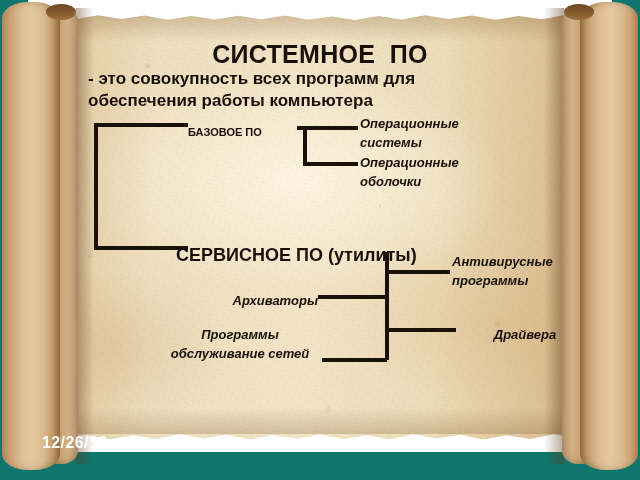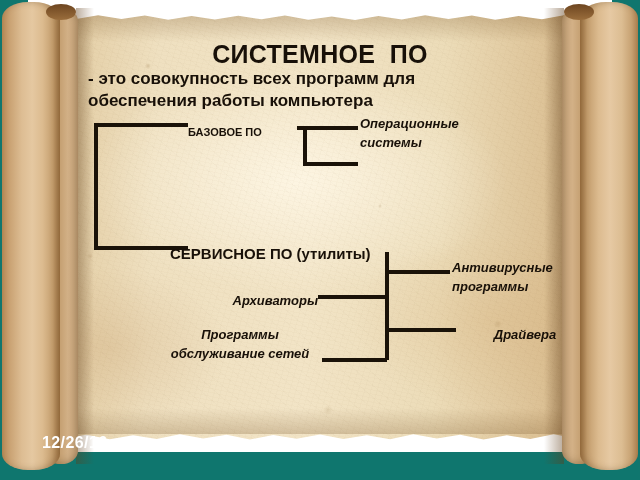--- a/index.html
+++ b/index.html
@@ -190,34 +190,34 @@
     font-weight: bold;
     line-height: 22px;
     white-space: normal;
   }
 
   .lbl-base {
     left: 188px; top: 126px;
     font-size: 11px; font-weight: bold;
   }
   .lbl-service {
-    left: 170px; top: 245px;
-    font-size: 15px; font-weight: bold;
+    left: 176px; top: 245px;
+    font-size: 18px; font-weight: bold;
   }
 
   .it {
     font-style: italic;
     font-weight: bold;
     font-size: 13px;
     line-height: 19px;
     white-space: normal;
   }
   .lbl-os      { left: 360px; top: 114px; width: 150px; text-align: left; }
   .lbl-shell   { left: 360px; top: 153px; width: 150px; text-align: left; }
-  .lbl-av      { left: 452px; top: 258px; width: 140px; text-align: left; }
+  .lbl-av      { left: 452px; top: 252px; width: 140px; text-align: left; }
   .lbl-drv     { left: 460px; top: 325px; width: 130px; text-align: center; }
   .lbl-arch    { left: 190px; top: 291px; width: 128px; text-align: right; }
   .lbl-net     { left: 160px; top: 325px; width: 160px; text-align: center; }
 
   .date-stamp {
     position: absolute;
     left: 42px; top: 434px;
     font-size: 16px;
     font-weight: bold;
     color: #ffffff;
@@ -280,20 +280,21 @@
     <div class="t title">СИСТЕМНОЕ  ПО</div>
 
     <div class="t subtitle">- это совокупность всех программ для обеспечения работы компьютера</div>
 
     <div class="t lbl-base">БАЗОВОЕ ПО</div>
 
     <div class="t lbl-service">СЕРВИСНОЕ ПО (утилиты)</div>
 
     <div class="t it lbl-os">Операционные системы</div>
 
+    <div class="t it lbl-shell">Операционные оболочки</div>
 
     <div class="t it lbl-av">Антивирусные программы</div>
 
     <div class="t it lbl-arch">Архиваторы</div>
 
     <div class="t it lbl-drv">Драйвера</div>
 
     <div class="t it lbl-net">Программы обслуживание сетей</div>
 
   </div>

